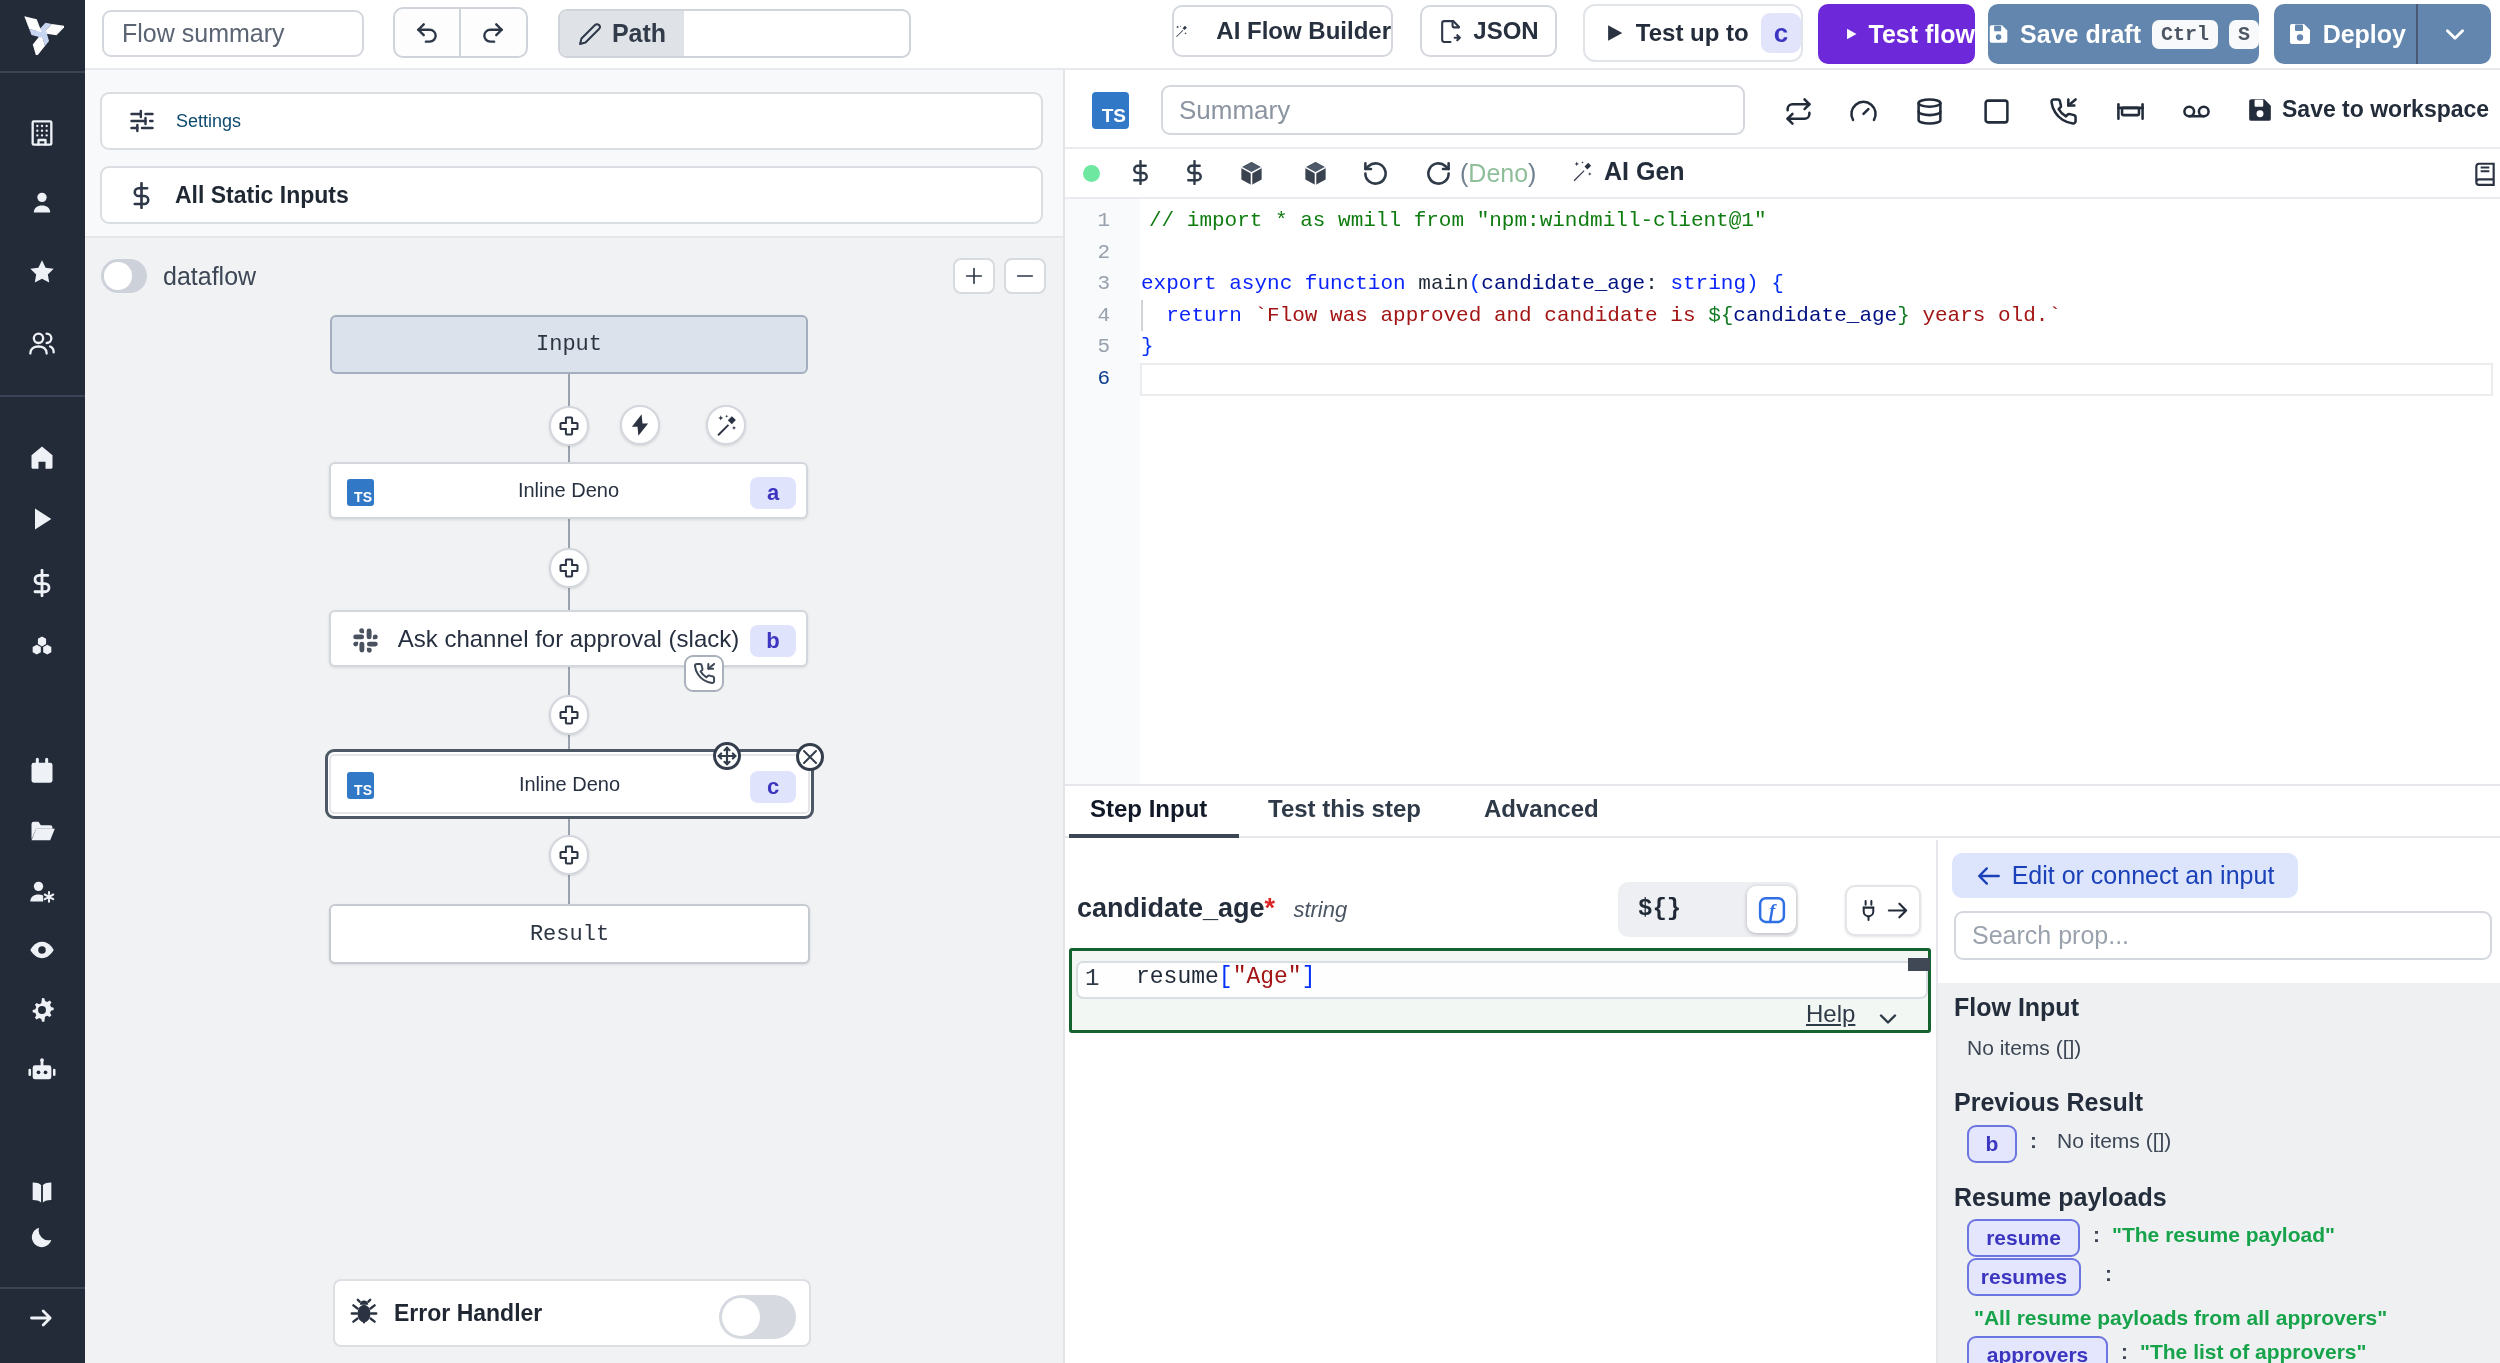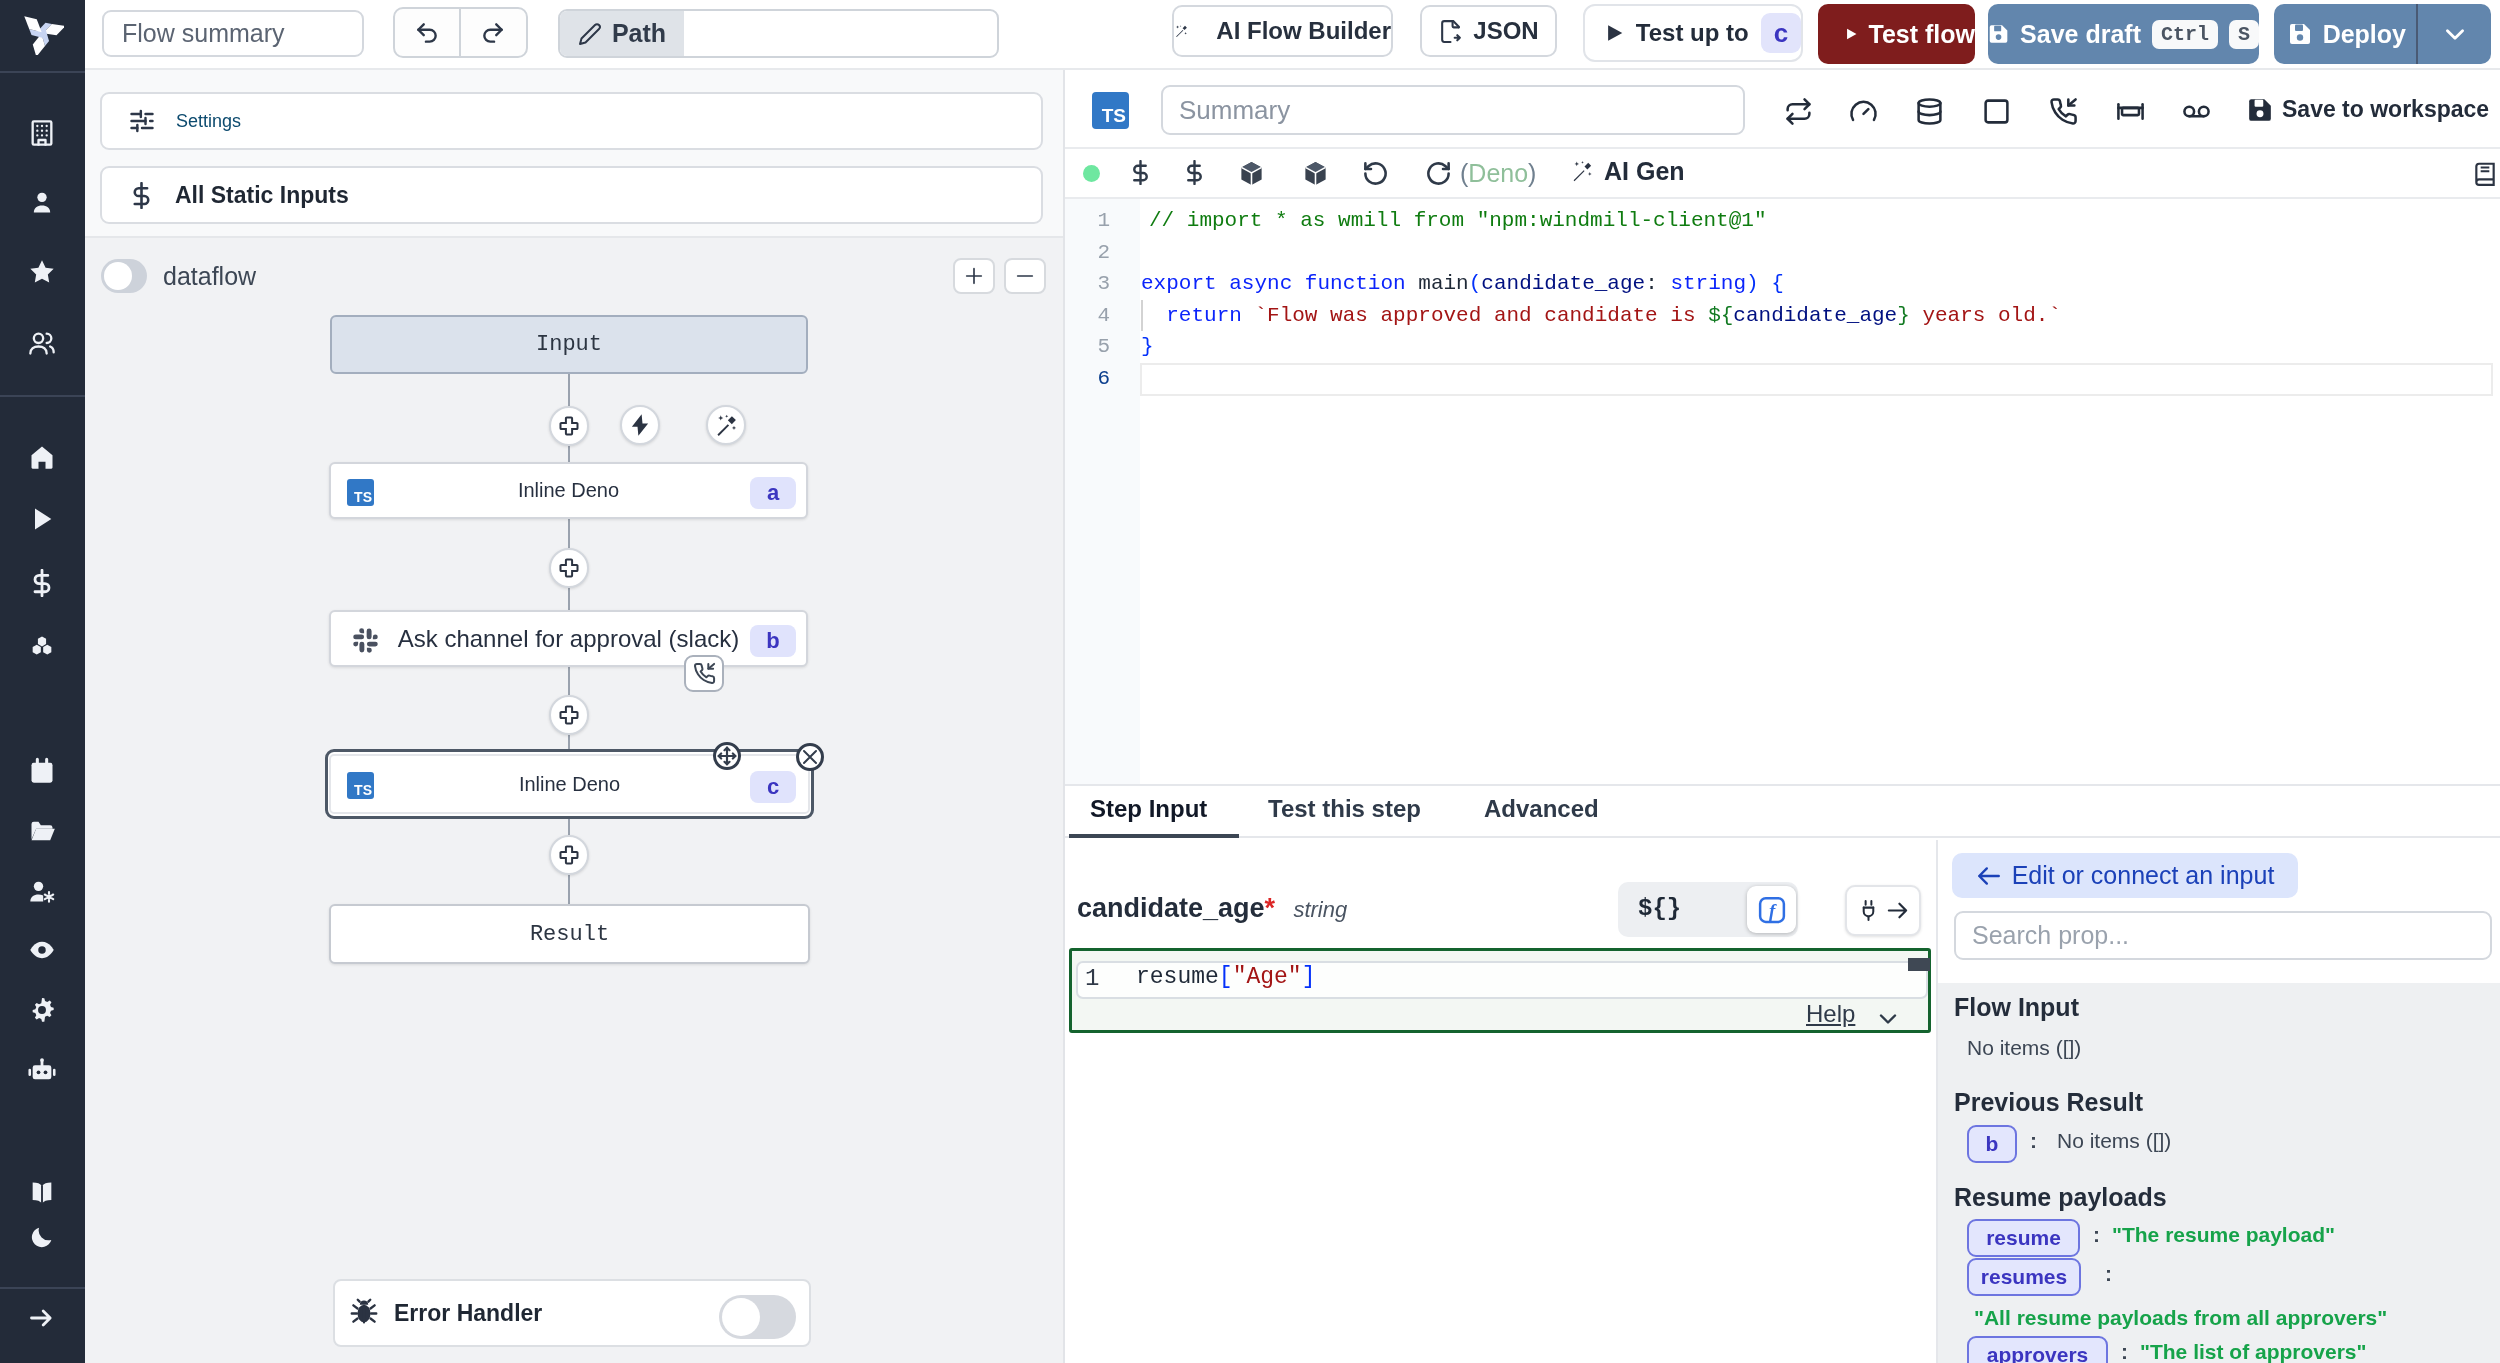--- a/index.html
+++ b/index.html
@@ -182,21 +182,21 @@
       </svg>
   </div>
   <div style="width:50%;display:flex;align-items:center;justify-content:center;">
     <svg class="ic" width="26" height="26" viewBox="0 0 24 24" style="stroke-width:2.2">
         <path d="M15 14l5-5-5-5"></path>
         <path d="M20 9H9.5a5.5 5.5 0 0 0 0 11H13"></path>
       </svg>
   </div>
 </div>
 
-<div class="abs" style="left:558px;top:9px;width:441px;height:49px;border:2px solid #cfd4da;border-radius:9px;background:#fff;display:flex;overflow:hidden;">
+<div class="abs" style="left:558px;top:9px;width:353px;height:49px;border:2px solid #cfd4da;border-radius:9px;background:#fff;display:flex;overflow:hidden;">
   <div style="width:124px;background:#dfe3e8;display:flex;align-items:center;justify-content:center;gap:10px;">
     <svg class="ic" width="24" height="24" viewBox="0 0 24 24">
         <path d="M17 3a2.8 2.8 0 1 1 4 4L7.5 20.5 2 22l1.5-5.5z"></path>
       </svg>
     <span style="font-size:25px;font-weight:700;color:#313b4a;">Path</span>
   </div>
 </div>
 
 <div class="abs" style="left:1172px;top:5px;width:221px;height:52px;border:2px solid #d4d8de;border-radius:10px;background:#fff;display:flex;align-items:center;justify-content:center;gap:28px;">
   <svg class="ic" width="25" height="25" viewBox="0 0 24 24">
@@ -218,21 +218,21 @@
 </div>
 
 <div class="abs" style="left:1583px;top:4px;width:220px;height:58px;border:2px solid #e1e4e9;border-radius:12px;background:#fff;display:flex;align-items:center;padding-left:20px;gap:12px;">
   <svg width="22" height="24" viewBox="0 0 24 24">
       <polygon points="4 2 22 12 4 22" fill="#2b3342"></polygon>
     </svg>
   <span style="font-size:24px;font-weight:700;color:#232c3a;">Test up to</span>
   <span style="display:inline-flex;align-items:center;justify-content:center;width:47px;height:40px;background:#e2e4fb;border-radius:9px;color:#3b35c0;font-size:26px;font-weight:700;">c</span>
 </div>
 
-<div class="abs" style="left:1818px;top:4px;width:157px;height:60px;border-radius:10px;background:#7f1d1d;display:flex;align-items:center;justify-content:center;gap:11px;padding-left:27px;">
+<div class="abs" style="left:1818px;top:4px;width:157px;height:60px;border-radius:10px;background:#6d28d9;display:flex;align-items:center;justify-content:center;gap:11px;padding-left:27px;">
   <svg width="20" height="22" viewBox="0 0 24 24">
       <polygon points="4 2 22 12 4 22" fill="#fff"></polygon>
     </svg>
   <span style="font-size:25px;font-weight:700;color:#fff;">Test flow</span>
 </div>
 
 <div class="abs" style="left:1988px;top:4px;width:271px;height:60px;border-radius:10px;background:#6286ad;display:flex;align-items:center;justify-content:center;gap:11px;">
   <svg width="24" height="24" viewBox="0 0 24 24">
       <path d="M4 2h12l6 6v12a2 2 0 0 1-2 2H4a2 2 0 0 1-2-2V4a2 2 0 0 1 2-2z" fill="#fff"></path>
       <rect x="7" y="2.5" width="8" height="6.5" rx="1" fill="#6286ad"></rect>

